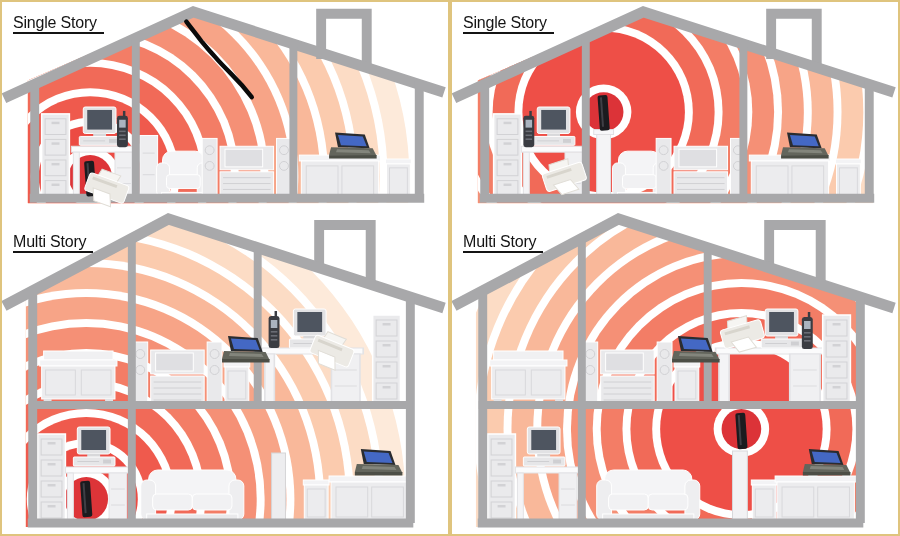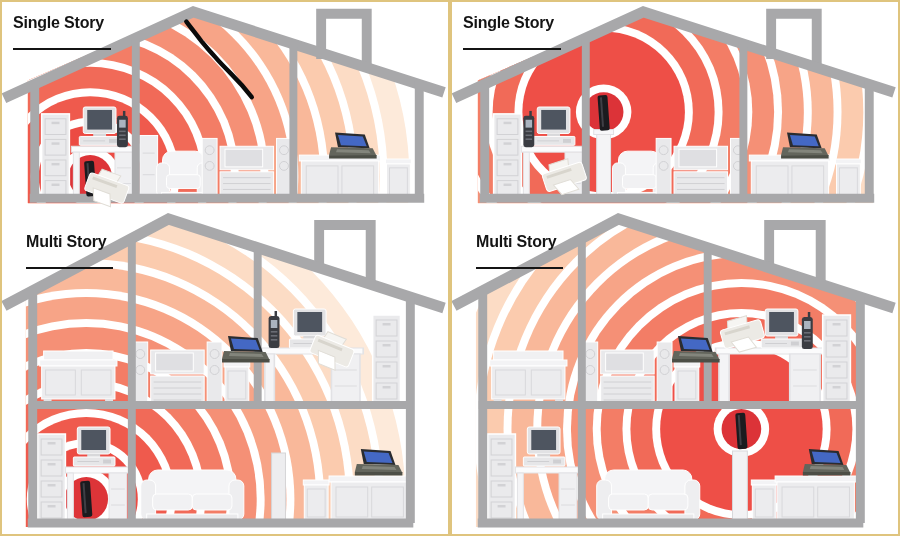--- a/index.html
+++ b/index.html
@@ -4,25 +4,25 @@
 <style>
   html,body{margin:0;padding:0;background:#ffffff;}
   .canvas{width:900px;height:536px;background:#ffffff;display:flex;overflow:hidden;
           font-family:"Liberation Sans", sans-serif;}
   .page{width:450px;height:536px;box-sizing:border-box;border:2px solid #dfc47e;
         background:#ffffff;position:relative;}
   .panel{position:relative;}
   .panel svg{display:block;width:446px;}
   .panel.top svg{height:211px;}
   .panel.bottom svg{height:321px;}
-  .panel-title{position:absolute;font-size:16px;font-weight:bold;color:#141414;
+  .panel-title{position:absolute;font-size:16px;font-weight:normal;color:#141414;
                letter-spacing:-0.2px;border-bottom:2px solid #141414;
-               padding:0 7px 16px 0;white-space:nowrap;}
+               padding:0 7px 0 0;white-space:nowrap;}
   .panel.top .panel-title{top:12px;left:11px;}
-  .panel.bottom .panel-title{top:20px;left:24px;}
+  .panel.bottom .panel-title{top:20px;left:11px;}
   .defs-holder{position:absolute;width:0;height:0;overflow:hidden;}
 </style>
 </head>
 <body>
 
 <svg class="defs-holder" aria-hidden="true">
   <defs>
     <g id="sym-filecab">
       <rect x="0" y="0" width="28" height="88" fill="#eaeaec" stroke="#ffffff" stroke-width="1.5"></rect>
       <g stroke="#d2d2d5" fill="none">

